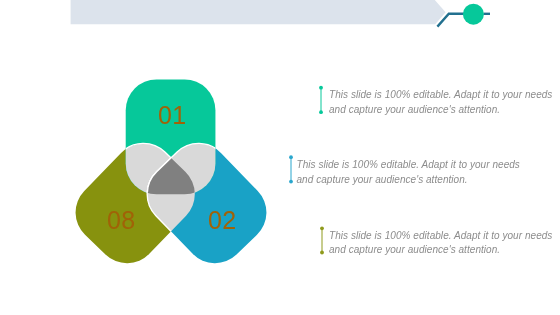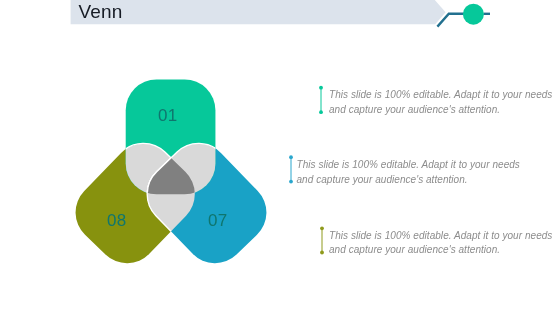--- a/index.html
+++ b/index.html
@@ -1,36 +1,35 @@
 <!DOCTYPE html>
 <html><head>
 <meta charset="utf-8">
 <style>
   html,body{margin:0;padding:0;background:#ffffff;}
   body{width:560px;height:315px;overflow:hidden;font-family:"Liberation Sans",sans-serif;-webkit-font-smoothing:antialiased;}
   #stage{position:relative;width:560px;height:315px;background:#ffffff;}
   svg{display:block;position:absolute;left:0;top:0;}
   .hdr-title{position:absolute;left:78.6px;top:2.1px;font-size:19px;color:#161b24;letter-spacing:0.1px;line-height:20px;white-space:nowrap;}
-  .vnum{position:absolute;font-size:17px;color:#0f766e;line-height:25px;white-space:nowrap;letter-spacing:0.3px;}
+  .vnum{position:absolute;font-size:25px;color:#a16207;line-height:25px;white-space:nowrap;letter-spacing:0.3px;}
   .tblock{position:absolute;}
   .tline{position:absolute;font-size:10px;color:#8c8c8c;line-height:9px;white-space:nowrap;letter-spacing:0.05px;font-style:italic;}
 </style>
 </head>
 <body>
 
 <div id="stage">
 
   <svg width="560" height="315" viewBox="0 0 560 315">
     <path id="hdrbar" d="M70.6 0 L434.8 0 L445.6 12.3 L435.2 24.3 L70.6 24.3 Z" fill="#dce3ec"></path>
     <path d="M437.4 26.6 L448.8 13.8 L464 13.8" fill="none" stroke="#22708f" stroke-width="2.4"></path>
     <path d="M483.4 13.8 L490 13.8" fill="none" stroke="#22708f" stroke-width="2.4"></path>
     <circle cx="473.4" cy="14.2" r="10.5" fill="#06c89a"></circle>
   </svg>
 
-  <div class="hdr-title">Venn</div>
 
   <svg width="560" height="315" viewBox="0 0 560 315">
     <defs>
       <rect id="shape-g" x="125.71" y="79.43" width="89.72" height="114.8" rx="30.8"></rect>
       <rect id="shape-o" x="89.97" y="145.85" width="90.42" height="114.96" rx="31" transform="rotate(44 135.18 203.33)"></rect>
       <rect id="shape-b" x="161.61" y="145.85" width="90.42" height="114.96" rx="31" transform="rotate(-44 206.82 203.33)"></rect>
       <clipPath id="clip-g">
           <use href="#shape-g"></use>
         </clipPath>
       <clipPath id="clip-o">
@@ -51,21 +50,21 @@
       <use href="#shape-b" fill="#d9d9d9" stroke="#ffffff" stroke-width="1.4"></use>
     </g>
     <g clip-path="url(#clip-g)">
       <g clip-path="url(#clip-o)">
         <use href="#shape-b" fill="#808080" stroke="#ffffff" stroke-width="1.4"></use>
       </g>
     </g>
   </svg>
 
   <div class="vnum" style="left:158px;top:103px;">01</div>
-  <div class="vnum" style="left:208px;top:208px;">07</div>
+  <div class="vnum" style="left:208px;top:208px;">02</div>
   <div class="vnum" style="left:107px;top:208px;">08</div>
 
   <svg width="560" height="315" viewBox="0 0 560 315">
     <line x1="321" y1="87.7" x2="321" y2="112.2" stroke="#06c89a" stroke-width="1"></line>
     <circle cx="321" cy="87.7" r="1.9" fill="#06c89a"></circle>
     <circle cx="321" cy="112.2" r="1.9" fill="#06c89a"></circle>
     <line x1="291" y1="157.2" x2="291" y2="181.6" stroke="#29a6cd" stroke-width="1"></line>
     <circle cx="291" cy="157.2" r="1.9" fill="#29a6cd"></circle>
     <circle cx="291" cy="181.6" r="1.9" fill="#29a6cd"></circle>
     <line x1="322" y1="228.3" x2="322" y2="252.5" stroke="#8f9a1c" stroke-width="1"></line>

